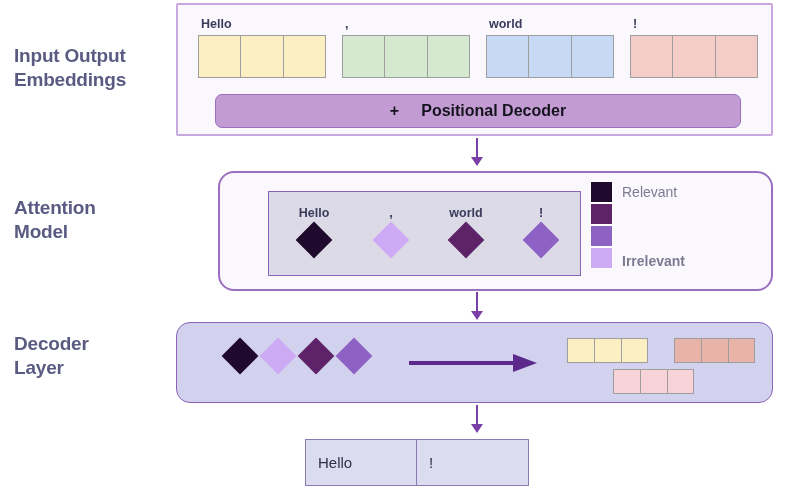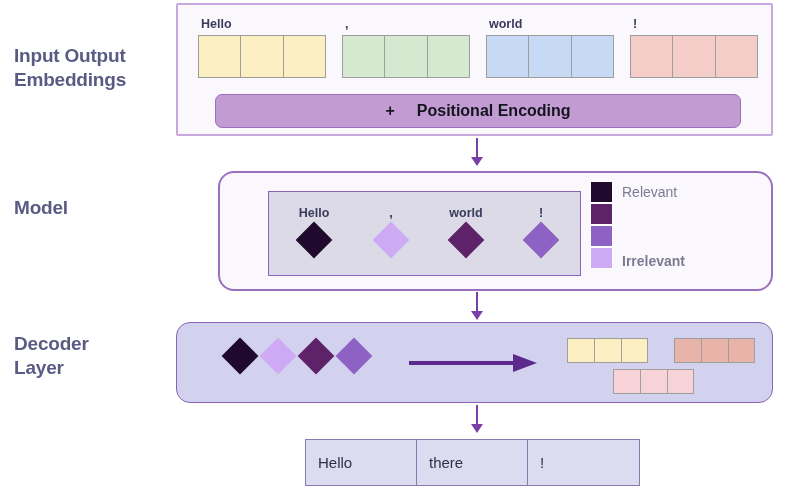--- a/index.html
+++ b/index.html
@@ -173,20 +173,21 @@
 </head>
 <body>
 
 <div id="stage">
 
   <div class="row-label" id="label-input">
     <div>Input Output</div>
     <div>Embeddings</div>
   </div>
   <div class="row-label" id="label-attention">
+    <div>Attention</div>
     <div>Model</div>
   </div>
   <div class="row-label" id="label-decoder">
     <div>Decoder</div>
     <div>Layer</div>
   </div>
 
   <div id="input-card">
     <div id="token-grid">
         <div class="token-group">
@@ -217,21 +218,21 @@
           <div class="token-word">!</div>
           <div class="cellrow">
             <div class="cell" style="background: rgb(245, 205, 200);"></div>
             <div class="cell" style="background: rgb(245, 205, 200);"></div>
             <div class="cell" style="background: rgb(245, 205, 200);"></div>
           </div>
         </div>
       </div>
     <div id="pos-bar">
       <span id="pos-plus">+</span>
-      <span>Positional Encoding</span>
+      <span>Positional Decoder</span>
     </div>
   </div>
 
   <div class="varrow" id="arrow1">
     <div class="shaft"></div>
       <div class="head"></div>
   </div>
 
   <div id="attention-card">
     <div id="attention-panel">
@@ -299,17 +300,16 @@
       </div>
   </div>
 
   <div class="varrow" id="arrow3">
     <div class="shaft"></div>
       <div class="head"></div>
   </div>
 
   <div id="output-row">
       <div class="out-token">Hello</div>
-      <div class="out-token">there</div>
       <div class="out-token">!</div>
     </div>
 
 </div>
 
 </body></html>

